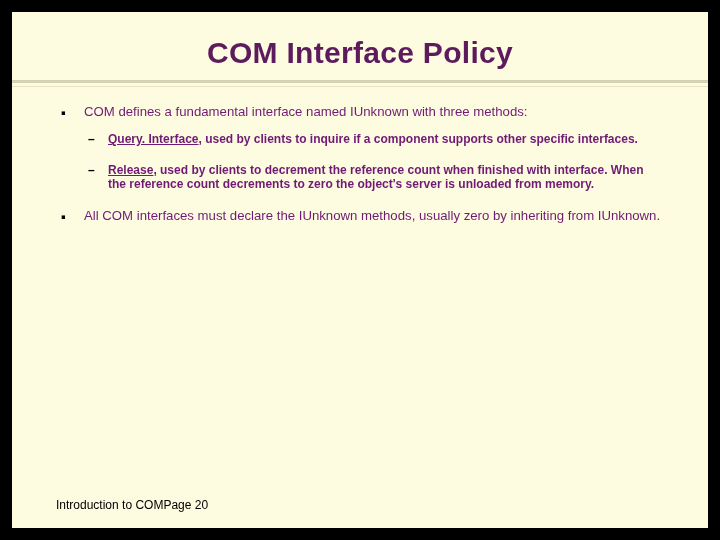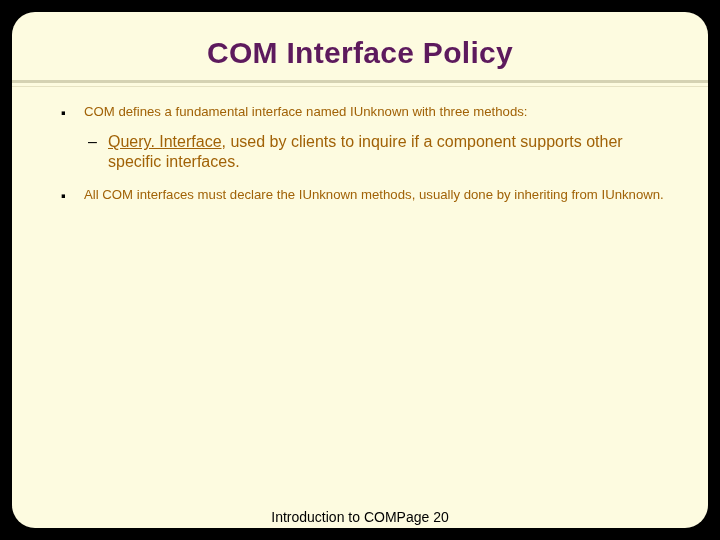--- a/index.html
+++ b/index.html
@@ -1,15 +1,15 @@
 <!DOCTYPE html>
 <html><head>
 <meta charset="utf-8">
 <style>
-  * { margin: 0; padding: 0; box-sizing: border-box; border-radius: 23px; }
+  * { margin: 0; padding: 0; box-sizing: border-box; }
   html, body { width: 720px; height: 540px; overflow: hidden; }
   body {
     background: #000;
     font-family: Verdana, Geneva, sans-serif;
     display: flex;
     align-items: center;
     justify-content: center;
   }
   .slide {
     width: 696px;
@@ -42,21 +42,21 @@
   .sep::after {
     content: "";
     position: absolute;
     left: 0; right: 0; top: 3px;
     height: 3px;
     background: #fdfbe0;
     border-bottom: 1px solid #e6e2c2;
   }
   .content {
     font-size: 13.2px;
-    color: #a16207;
+    color: #701a75;
     line-height: 1.22;
   }
   ul.main {
     list-style: none;
     padding-left: 0;
   }
   ul.main > li {
     position: relative;
     padding-left: 28px;
     margin-bottom: 10px;
@@ -72,64 +72,68 @@
   }
   ul.sub {
     list-style: none;
     padding-left: 0;
     margin-top: 12px;
   }
   ul.sub > li {
     position: relative;
     padding-left: 24px;
     margin-bottom: 16px;
-    font-size: 16px;
+    font-size: 12px;
+    font-weight: bold;
   }
   ul.sub > li::before {
     content: "–";
     position: absolute;
     left: 4px;
     top: 0;
     color: #000;
   }
   .u {
     text-decoration: underline;
   }
   .footer {
     position: absolute;
-    bottom: 3px;
+    bottom: 16px;
     left: 44px;
     right: 44px;
     display: flex;
-    justify-content: center;
-    font-size: 14px;
+    justify-content: flex-start;
+    font-size: 12px;
     color: #000;
   }
 </style>
 </head>
 <body>
 
 <div class="slide">
   <div class="title">COM Interface Policy</div>
   <div class="sep"></div>
 
   <div class="content">
     <ul class="main">
 
       <li>
         <span>COM defines a fundamental interface named IUnknown with three methods:</span>
         <ul class="sub">
           <li>
             <span class="u">Query. Interface</span><span>, used by clients to inquire if a component supports other specific interfaces.</span>
           </li>
+          <li>
+            <span class="u">Release</span><span>, used by clients to decrement the reference count when finished with interface.  When the reference count decrements to zero the object's server is unloaded from memory.</span>
+          </li>
         </ul>
       </li>
 
       <li>
-        <span>All COM interfaces must declare the IUnknown methods, usually done by inheriting from IUnknown.</span>
+        <span>All COM interfaces must declare the IUnknown methods, usually zero by inheriting from IUnknown.</span>
       </li>
 
 
     </ul>
   </div>
 
   <div class="footer">
     <span>Introduction to COM</span>
     <span>Page 20</span>
   </div>

